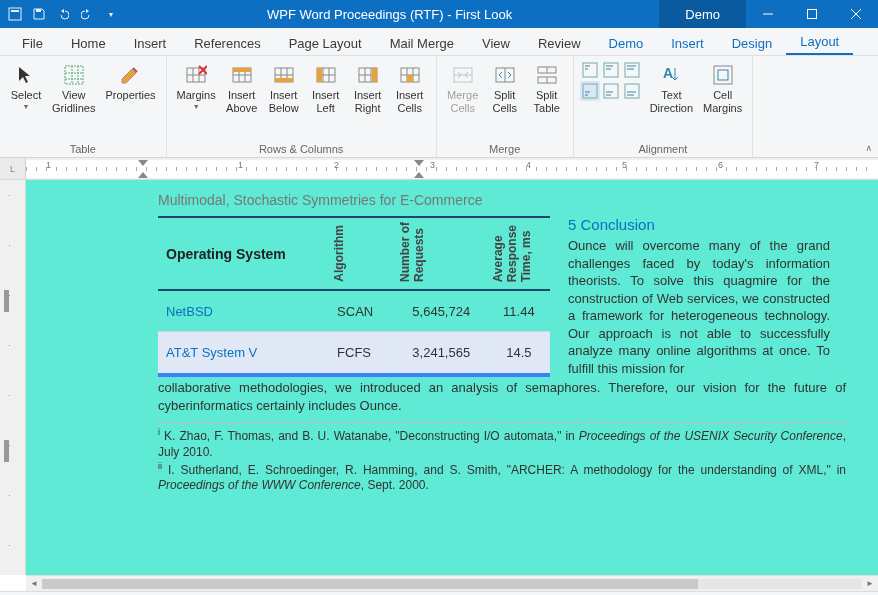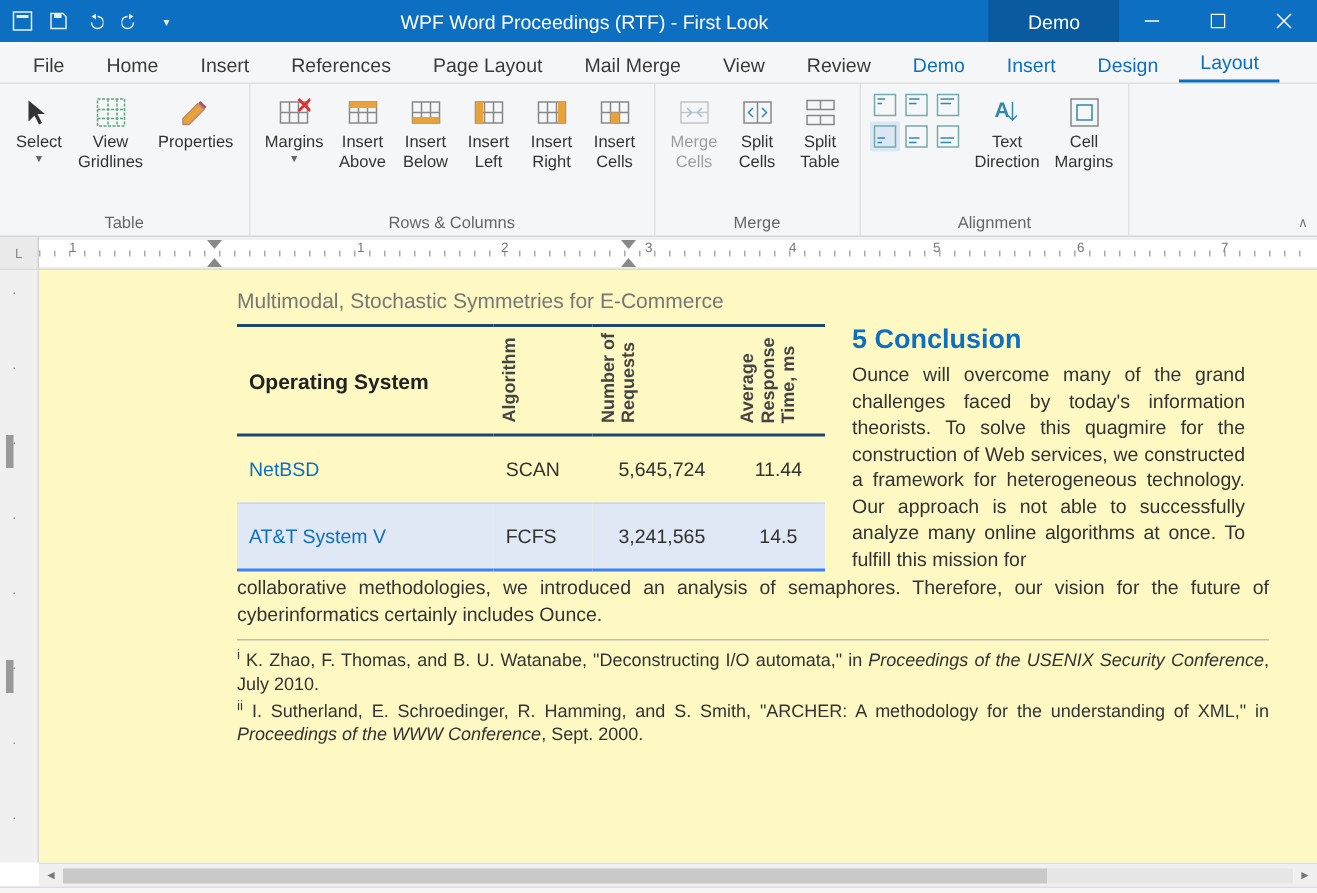--- a/index.html
+++ b/index.html
@@ -41,38 +41,38 @@
 .hruler .corner { position: absolute; left: 0; top: 0; width: 26px; height: 22px; background: #eaeaea; border-right: 1px solid #d0d0d0; font-size: 9px; color: #888; display: flex; align-items: center; justify-content: center; }
 .hruler .track { position: absolute; left: 26px; right: 0; top: 2px; height: 18px; background: #fff; }
 .hruler .tick { position: absolute; top: 0; font-size: 9px; color: #777; }
 .hruler .minor { position: absolute; top: 7px; width: 1px; height: 4px; background: #aaa; }
 
 .workspace { display: flex; height: 395px; }
 .vruler { width: 26px; background: #f0f0f0; border-right: 1px solid #dadada; position: relative; }
 .vruler .t { position: absolute; left: 8px; font-size: 9px; color: #888; }
 .vruler .blk { position: absolute; left: 4px; width: 5px; height: 22px; background: #999; }
 
-.page-area { flex: 1; background: #fef9c3; overflow: hidden; position: relative; padding: 6px 16px 0 16px; }
+.page-area { flex: 1; background: #5eead4; overflow: hidden; position: relative; padding: 6px 16px 0 16px; }
 .doc-title { color: #777; font-size: 14px; margin: 6px 0 8px 116px; font-weight: 400; }
 
 .table-pane { display: flex; gap: 18px; margin-left: 116px; }
 .dtable { border-collapse: collapse; width: 392px; }
 .dtable th, .dtable td { padding: 7px 8px; text-align: left; font-size: 13px; }
 .dtable thead th { border-top: 2px solid #1c476e; border-bottom: 2px solid #1c476e; color: #222; font-weight: 600; }
 .dtable thead th:first-child { font-size: 14px; }
 .dtable thead th.rot { vertical-align: bottom; padding: 4px 4px; }
 .dtable thead th.rot span { writing-mode: vertical-rl; transform: rotate(180deg); font-weight: 600; font-size: 12px; color: #444; display: inline-block; line-height: 1.15; }
 .dtable tbody tr.alt { background: #dfe8f4; }
 .dtable tbody tr { border-bottom: 1px solid #c9d6e6; }
-.dtable tbody tr:last-child { border-bottom: 2px solid #3b82f6; border-radius: 13px; }
+.dtable tbody tr:last-child { border-bottom: 4px solid #3b82f6; border-radius: 13px; }
 .dtable tbody td:first-child { color: #0d6fc1; }
 .dtable tbody td.c { text-align: center; }
 
 .conclusion { width: 262px; font-size: 13px; color: #333; text-align: justify; }
-.conclusion h3 { color: #0d6fc1; font-size: 18px; font-weight: 700; margin-bottom: 4px; }
+.conclusion h3 { color: #0d6fc1; font-size: 15px; font-weight: 400; margin-bottom: 4px; }
 .conclusion p { line-height: 1.35; }
 
 .flowtext { margin: 2px 16px 0 116px; font-size: 13px; text-align: justify; line-height: 1.35; }
 .hr { margin: 8px 16px 4px 116px; border: none; border-top: 1px solid #bbb; }
 .foot { margin: 0 16px 0 116px; font-size: 12px; font-style: italic; color: #333; text-align: justify; line-height: 1.3; }
 .foot .sup { font-style: normal; font-size: 9px; vertical-align: super; }
 .foot .ni { font-style: normal; }
 
 .hscroll { height: 16px; background: #f0f0f0; border-top: 1px solid #dcdcdc; display: flex; align-items: center; margin-left: 26px; }
 .hscroll .sbtn { width: 16px; height: 14px; display: flex; align-items: center; justify-content: center; color: #777; font-size: 8px; }

